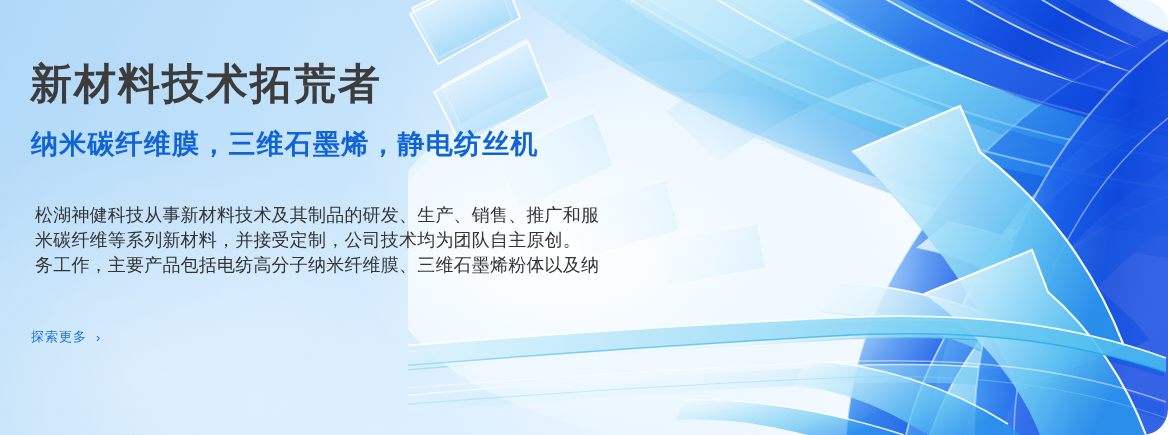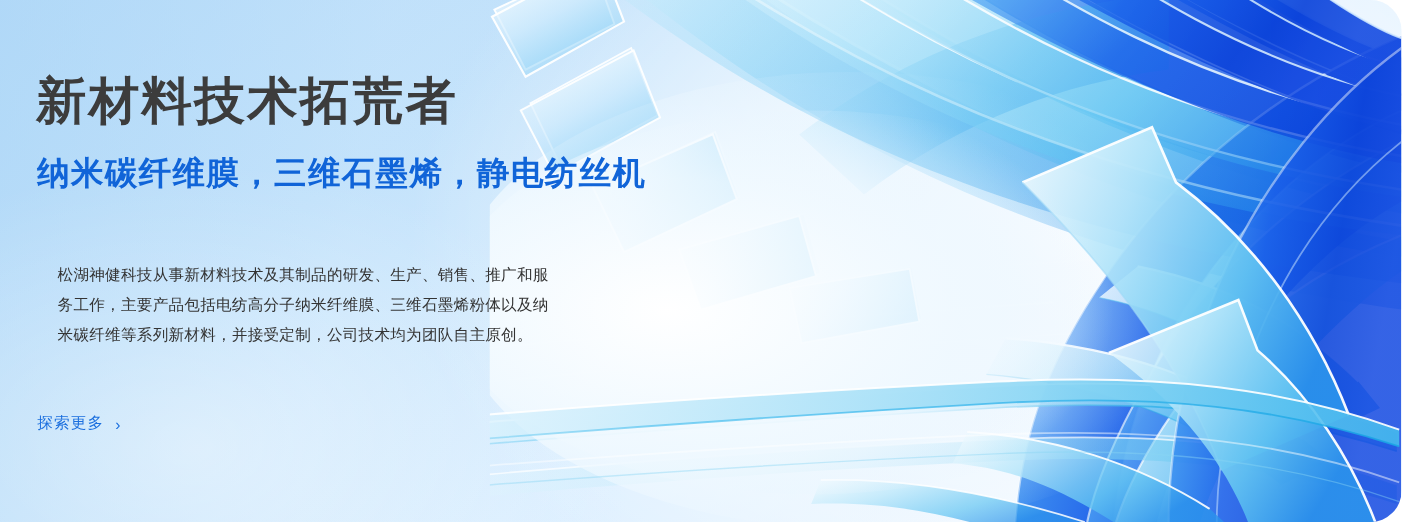--- a/index.html
+++ b/index.html
@@ -86,41 +86,40 @@
     color: #1064d8;
     white-space: nowrap;
     text-align: right;
   }
 
   .body-copy {
     position: absolute;
     top: 199px;
     left: 1px;
     width: 490px;
-    margin: 17px;
-    font-size: 13px;
+    margin: 4px;
+    font-size: 18px;
     line-height: 25px;
     color: #343434;
     letter-spacing: 0.2px;
   }
   .body-copy span { display: block; white-space: nowrap; }
 
   .explore {
     position: absolute;
     top: 328px;
     left: 1px;
     display: inline-flex;
     align-items: center;
     gap: 9px;
     font-size: 13px;
     color: #1a6ede;
     text-decoration: none;
     letter-spacing: 1px;
     cursor: pointer;
-    margin-top: 16px;
   }
   .explore .chev {
     font-size: 13px;
     line-height: 1;
     color: #1a6ede;
     font-family: "Liberation Sans", sans-serif;
   }
 </style>
 </head>
 <body>
@@ -479,22 +478,22 @@
   </div>
 
   <div class="content">
 
     <h1 class="headline">新材料技术拓荒者</h1>
 
     <h2 class="subhead">纳米碳纤维膜，三维石墨烯，静电纺丝机</h2>
 
     <p class="body-copy">
       <span>松湖神健科技从事新材料技术及其制品的研发、生产、销售、推广和服</span>
+      <span>米碳纤维等系列新材料，并接受定制，公司技术均为团队自主原创。</span>
       <span>务工作，主要产品包括电纺高分子纳米纤维膜、三维石墨烯粉体以及纳</span>
-      <span>米碳纤维等系列新材料，并接受定制，公司技术均为团队自主原创。</span>
     </p>
 
     <a class="explore" href="#">
       <span>探索更多</span>
       <span class="chev">›</span>
     </a>
 
   </div>
 </div>
 

